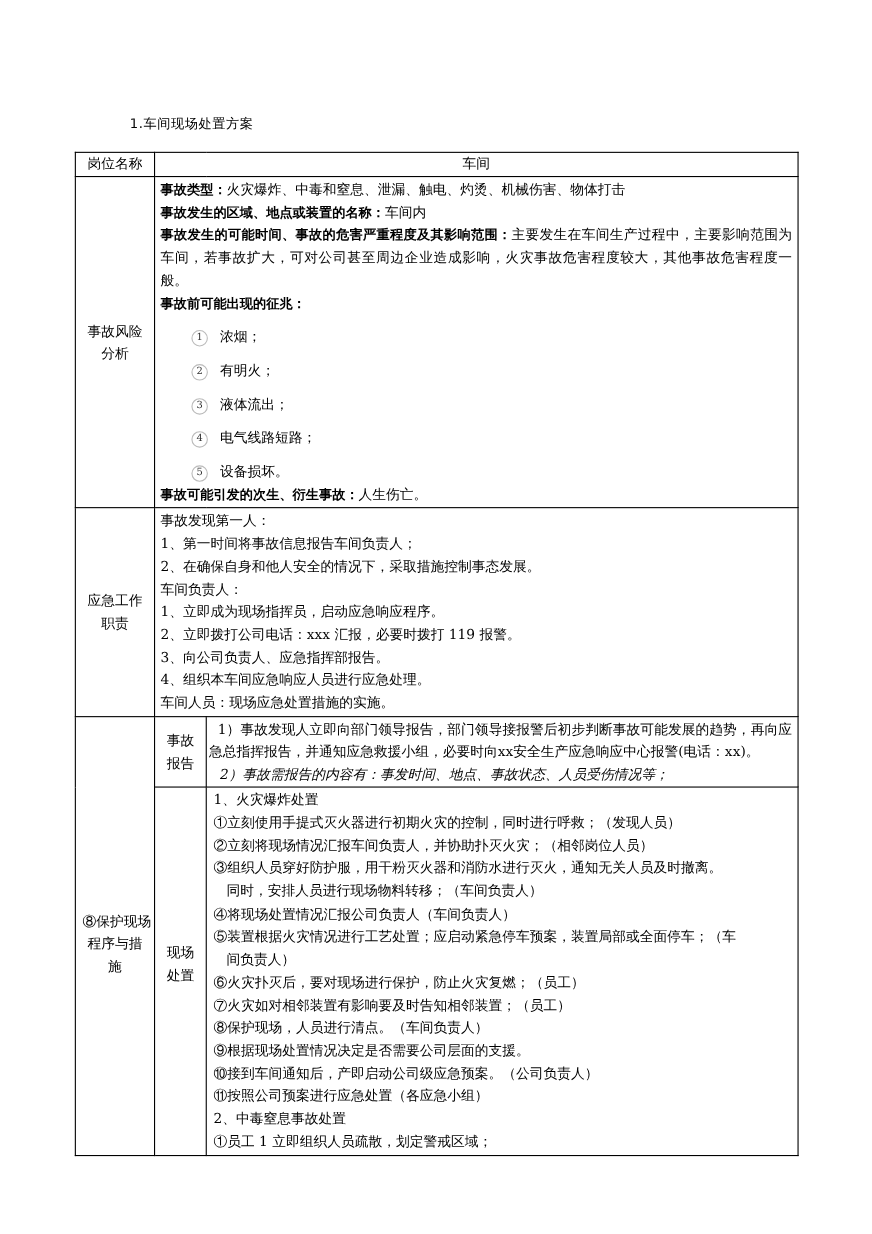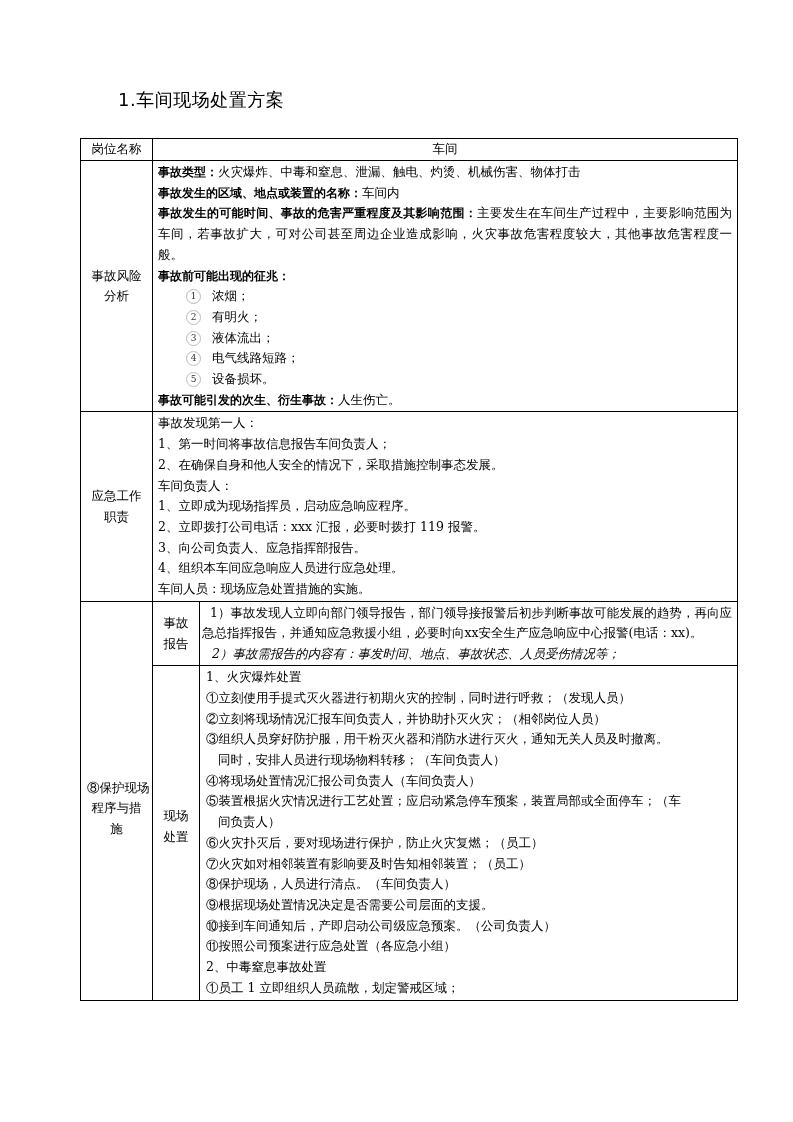--- a/index.html
+++ b/index.html
@@ -1,32 +1,32 @@
 <!DOCTYPE html>
 <html><head>
 <meta charset="utf-8">
 <style>
   html, body { margin:0; padding:0; background:#ffffff; }
   body { width:793px; height:1122px; position:relative; overflow:hidden;
          font-family:"DejaVu Serif","Liberation Serif",serif; color:#000; }
-  .page-title { position:absolute; left:118px; top:88px; font-size:18px;
+  .page-title { position:absolute; left:118px; top:104px; font-size:12px;
                 font-family:"DejaVu Sans","Liberation Sans",sans-serif; letter-spacing:0.5px; }
-  .doc-table { position:absolute; left:80px; top:138px; width:658px;
+  .doc-table { position:absolute; left:68px; top:138px; width:658px;
                border-collapse:collapse; table-layout:fixed; font-size:12.5px; }
   .doc-table td { border:1.3px solid #000; vertical-align:top; padding:0; line-height:20.7px; }
   .c1 { width:72px; }
   .c2 { width:47px; }
   .head-cell { text-align:center; height:21px; line-height:21px; }
   .label-cell { text-align:center; vertical-align:middle !important; line-height:21px; padding:0 6px !important; }
   .sub-label { text-align:center; vertical-align:middle !important; line-height:21px; padding:0 9px !important; }
   .content { padding:1px 5px 1px 5px !important; }
   .line { display:block; white-space:nowrap; }
   .wrap { display:block; white-space:normal; text-align:justify; }
   .b { font-weight:bold; font-family:"DejaVu Sans","Liberation Sans",sans-serif; font-size:12px; }
-  .indent-list { padding-left:28px; }
+  .indent-list { padding-left:28px;margin-top:10px; }
   .num-circle { display:inline-block; width:13px; height:13px; border:1px solid #bbb; border-radius:50%;
                 font-size:9px; line-height:13px; text-align:center; margin-right:11px; color:#333;
                 vertical-align:1px; }
   .hang { padding-left:12px; }
   .row-report td.content { line-height:20.5px; }
 </style>
 </head>
 <body>
 
 <div class="page-title">1.车间现场处置方案</div>

